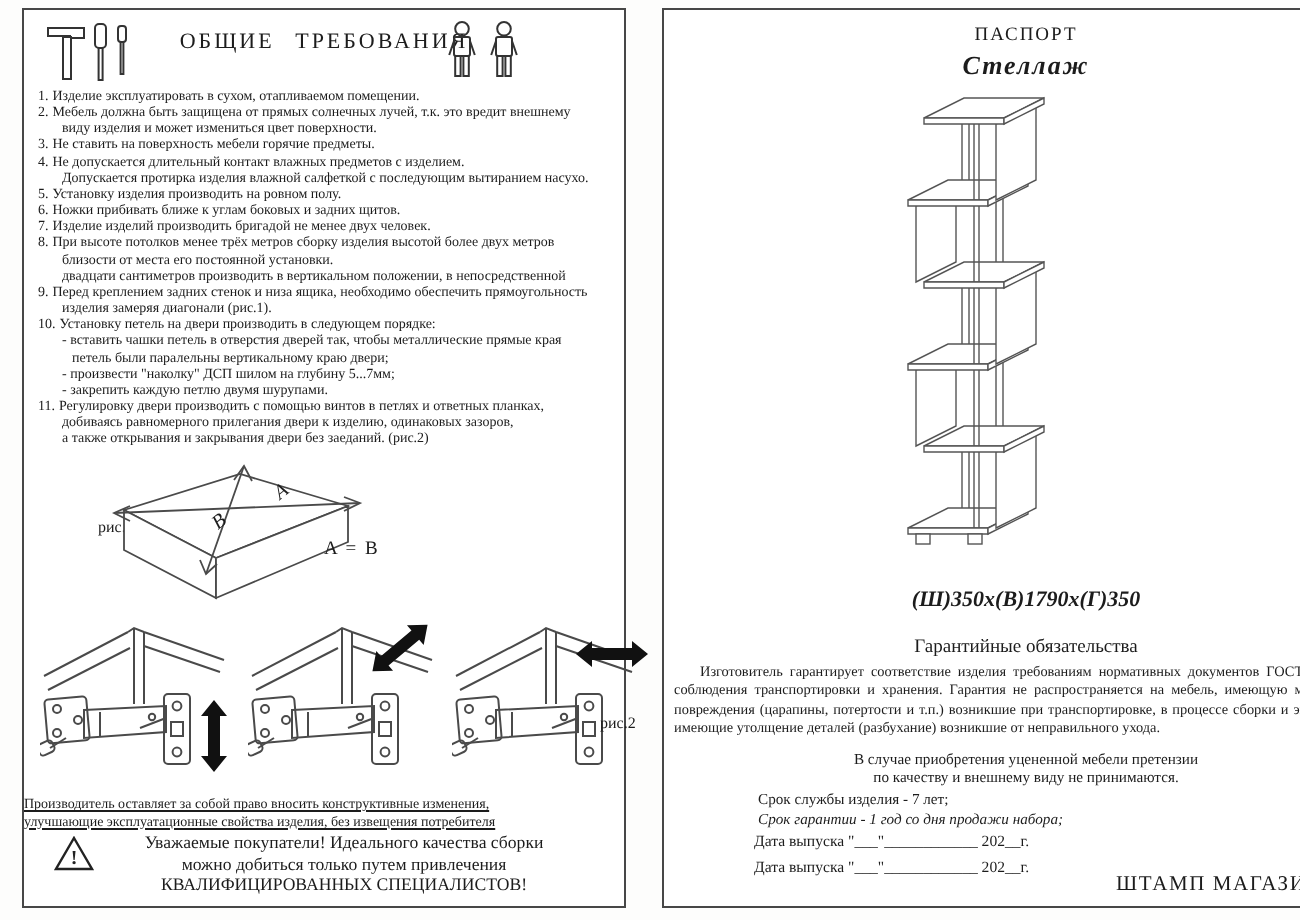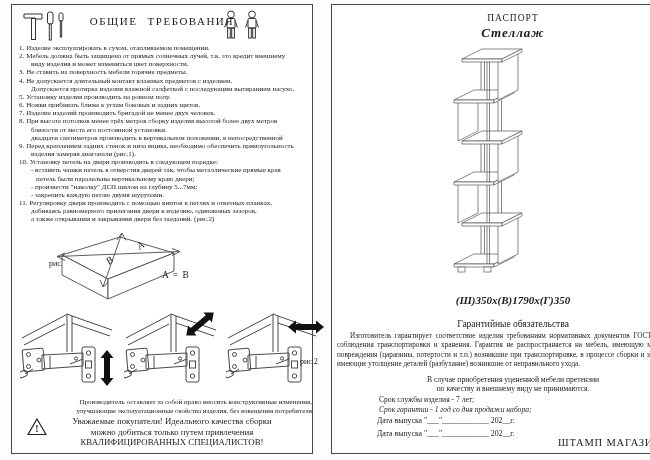--- a/index.html
+++ b/index.html
@@ -30,21 +30,21 @@
 
   .fig1-label{position:absolute;left:17px;top:254px;font-size:8px;padding-left:20px;}
   .fig1-svg{position:absolute;left:44px;top:226px;}
   .fig1-formula{position:absolute;left:150px;top:231px;font-size:9.5px;letter-spacing:1px;margin-top:34px;}
 
   .fig2-svg-1{position:absolute;left:8px;top:306px;}
   .fig2-svg-2{position:absolute;left:112px;top:306px;}
   .fig2-svg-3{position:absolute;left:214px;top:306px;}
   .fig2-label{position:absolute;left:288px;top:352px;font-size:8px;}
 
-  .mfr-note{position:absolute;left:0;right:0;top:393px;text-align:right;font-size:7px;line-height:8.6px;}
+  .mfr-note{position:absolute;left:0;right:0;top:393px;text-align:left;font-size:7px;line-height:8.6px;text-decoration:underline;}
   .warning-icon{position:absolute;left:15px;top:413px;}
   .warning-text{position:absolute;left:30px;right:10px;top:411px;text-align:center;font-size:8.8px;line-height:10.6px;}
 
   
   .rp-doc-type{position:absolute;left:0;right:0;top:8px;text-align:center;font-size:9.5px;letter-spacing:1px;}
   .rp-product{position:absolute;left:0;right:0;top:20px;text-align:center;font-size:13px;font-weight:bold;font-style:italic;letter-spacing:1px;}
   .shelf-svg{position:absolute;left:106px;top:40px;}
   .rp-dims{position:absolute;left:0;right:0;top:289px;text-align:center;font-size:11px;font-weight:bold;font-style:italic;}
   .rp-warranty-title{position:absolute;left:0;right:0;top:314px;text-align:center;font-size:9.5px;}
   .rp-warranty-text{position:absolute;left:5px;right:4px;top:327px;font-size:7.2px;line-height:9.3px;text-align:justify;text-indent:13px;font-family:Liberation Serif, serif;}

